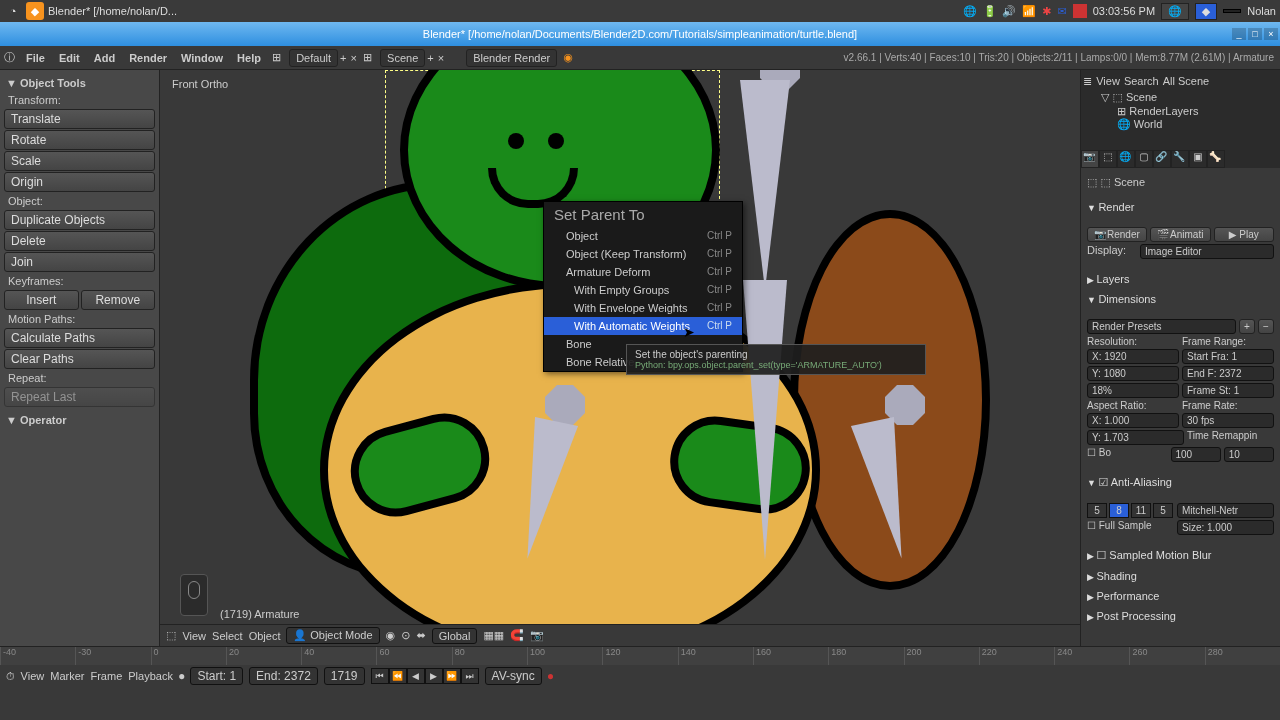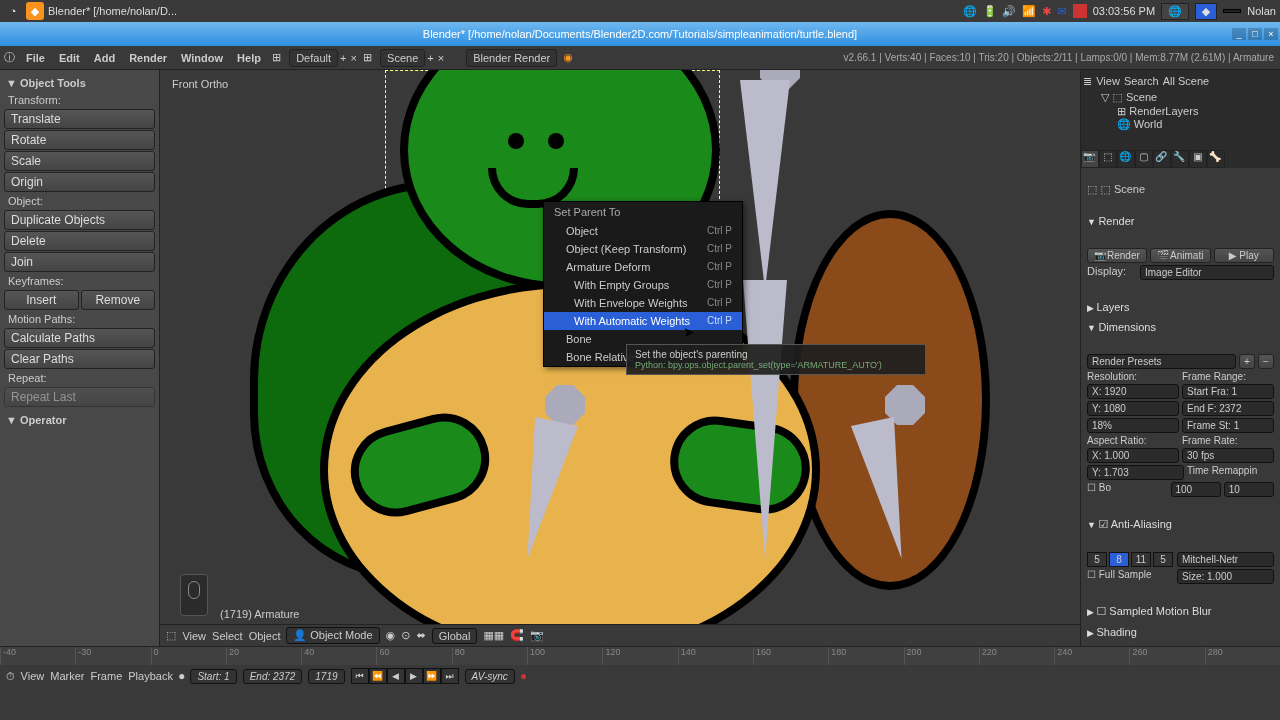--- a/index.html
+++ b/index.html
@@ -41,56 +41,56 @@
 .body { width:500px;height:380px;background:#e8b34c;border:8px solid #000;border-radius:50%;position:absolute;top:230px;left:-40px;}
 .shell { width:380px;height:400px;background:#0d6b0d;border:8px solid #000;border-radius:60% 60% 50% 50%;position:absolute;top:130px;left:-110px;}
 .shell2 { width:200px;height:380px;background:#8b4a1a;border:8px solid #000;border-radius:50%;position:absolute;top:160px;left:430px;}
 .arm { width:140px;height:90px;background:#1a8a1a;border:8px solid #000;border-radius:50px;position:absolute;top:370px;}
 .arm.l{left:-10px;transform:rotate(-15deg);} .arm.r{left:310px;transform:rotate(8deg);}
 .octa { width:40px;height:40px;background:#aab;clip-path:polygon(30% 0,70% 0,100% 30%,100% 70%,70% 100%,30% 100%,0 70%,0 30%);position:absolute;}
 .sel-outline { position:absolute; border:1px dashed #ff8; }
 
 
 .ctx { position:absolute; left:543px; top:201px; background:#1a1a1a; border:1px solid #000; width:200px; box-shadow:2px 2px 6px rgba(0,0,0,.5); z-index:10;}
-.ctx .hdr { color:#aaa; padding:4px 10px; font-size:11px;}
+.ctx .hdr { color:#aaa; padding:4px 10px; font-size:15px;}
 .ctx .it { display:flex; justify-content:space-between; padding:3px 10px 3px 22px; font-size:11px; cursor:pointer;}
 .ctx .sub { padding-left:30px;gap:12px;}
 .ctx .it:hover,.ctx .hl { background:#2a5fd8; color:#fff;}
 .ctx .sc { color:#888; font-size:10px;}
 .ctx .hl .sc { color:#cde;}
 .tooltip { position:absolute; left:626px; top:344px; background:rgba(30,30,30,.92); border:1px solid #555; padding:4px 8px; font-size:10px; z-index:11; width:300px;}
 .tooltip .py { color:#7a7; font-size:9px;}
 .cursor { position:absolute; left:683px; top:324px; z-index:20; font-size:14px; color:#000; pointer-events:none;}
 
 .vp-header { position:absolute; bottom:0; left:0; right:0; height:22px; background:#393939; border-top:1px solid #222; display:flex; align-items:center; gap:6px; padding:0 6px;}
 .vp-header .dd { background:#333;border:1px solid #111;padding:1px 6px;border-radius:3px;font-size:11px;}
 
 .rpanel { width:200px; background:#393939; border-left:1px solid #222; display:flex; flex-direction:column; overflow:hidden;}
 .outliner { height:80px; background:#2b2b2b; font-size:11px; padding:2px; overflow:hidden;}
 .outliner .hdr { height:18px; display:flex; align-items:center; gap:4px;}
 .ol-item { padding:1px 4px 1px 18px;}
 .ol-sub { padding-left:34px;}
 .props { flex:1; background:#393939; overflow:hidden; font-size:11px;}
 .prop-tabs { display:flex; background:#2b2b2b; height:18px;}
 .prop-tabs span { width:18px;height:18px; border:1px solid #222; font-size:10px; text-align:center;}
-.prop-sec { padding:15px 6px;}
+.prop-sec { padding:8px 6px;}
 .prop-h { padding:4px 6px; font-size:11px; color:#ddd;}
 .prop-h::before { content:"▼ "; font-size:9px;}
 .prop-h.col::before { content:"▶ ";}
 .prow { display:flex; gap:3px; margin:2px 0;}
 .pbtn { flex:1; background:linear-gradient(#555,#444); border:1px solid #222; border-radius:3px; padding:1px 4px; font-size:10px; text-align:center; cursor:pointer;}
 .field { flex:1; background:#2b2b2b; border:1px solid #111; border-radius:3px; padding:1px 4px; font-size:10px;}
 .samp { display:flex; gap:2px;} .samp span{width:20px;background:#333;border:1px solid #111;text-align:center;padding:1px 0;font-size:10px;} .samp .on{background:#2a5fd8;}
 
 .timeline { height:40px; background:#393939; border-top:1px solid #222;}
 .ruler { height:18px; background:#404040; display:flex; position:relative;}
 .tick { flex:1; border-left:1px solid #555; font-size:9px; color:#888; padding-left:2px;}
 .tl-ctrl { height:22px; display:flex; align-items:center; gap:6px; padding:0 6px;}
 .tl-ctrl .mi { font-size:11px; cursor:pointer;}
-.num { background:#333; border:1px solid #111; padding:1px 6px; border-radius:3px; font-size:10px;font-style:italic;}
+.num { background:#333; border:1px solid #111; padding:1px 6px; border-radius:3px; font-size:12px;}
 .pbtns { display:flex;} .pbtns span{width:18px;height:16px;background:#333;border:1px solid #111;text-align:center;font-size:9px;line-height:14px;cursor:pointer;}
 </style>
 </head>
 <body>
 
 <div class="os-bar">
   <span class="icon">◔</span>
   <span class="icon" style="background:#f7931e;border-radius:3px;color:#fff;">◆</span>
   <span>Blender* [/home/nolan/D...</span>
   <span class="title"></span>

